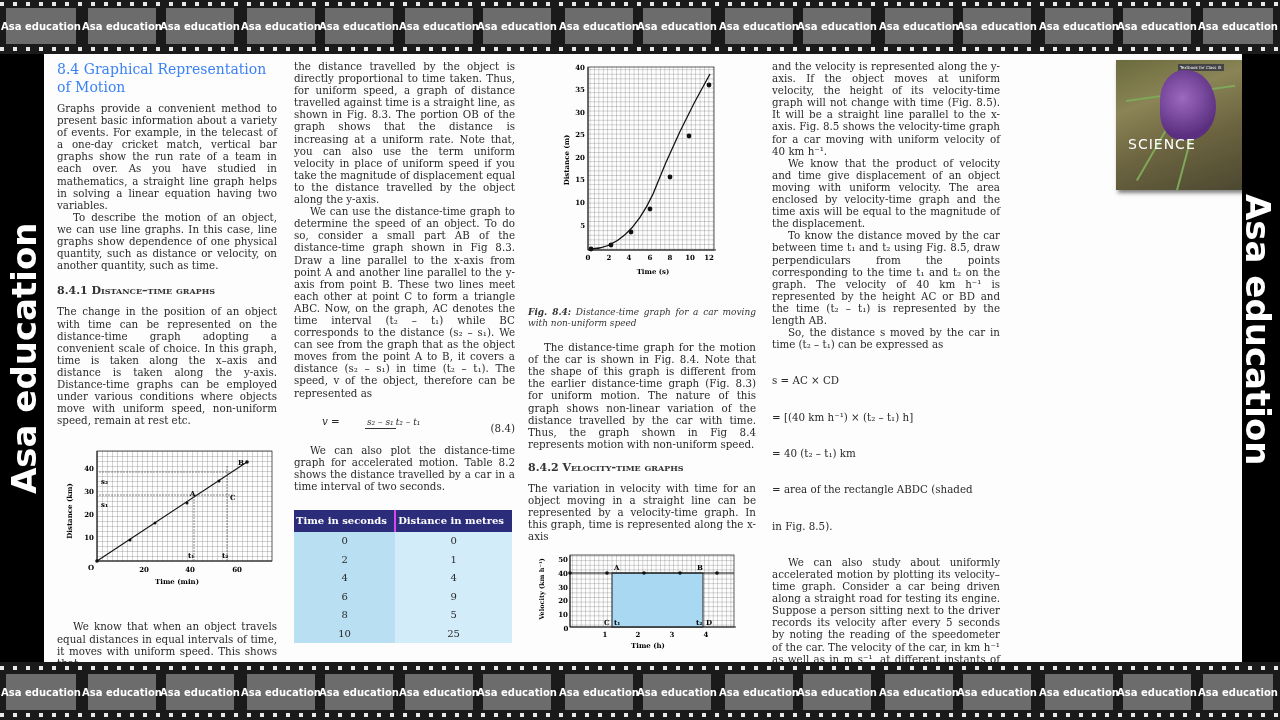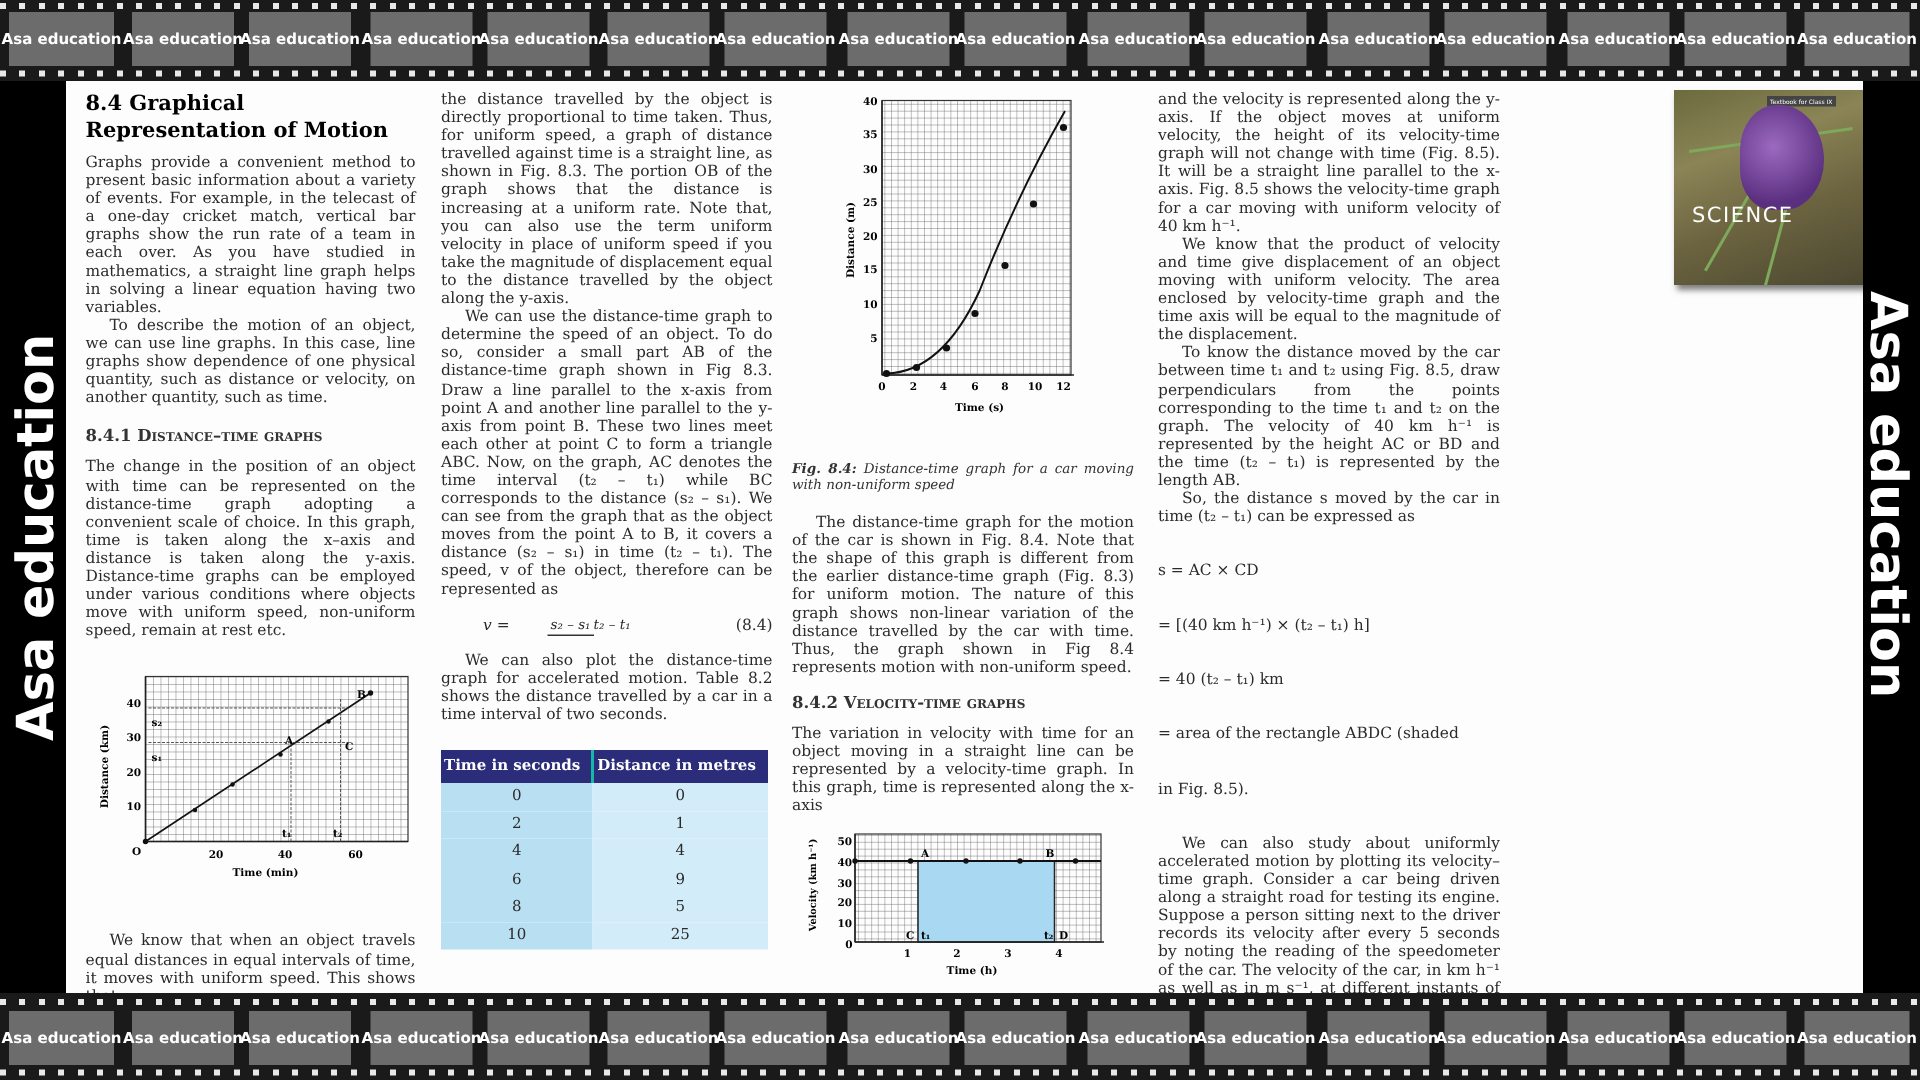--- a/index.html
+++ b/index.html
@@ -27,39 +27,39 @@
   .side .vtext { position: absolute; font-family: "DejaVu Sans", sans-serif; font-weight: bold; color: #fff;
     font-size: 34px; white-space: nowrap; }
   .side.left .vtext { left: 4px; top: 440px; transform-origin: 0 0; transform: rotate(-90deg); }
   .side.right .vtext { left: 36px; top: 140px; transform-origin: 0 0; transform: rotate(90deg); }
 
   
   .page { position: absolute; left: 44px; top: 54px; width: 1198px; height: 608px; background: #fdfdfd; overflow: hidden; }
   .col { position: absolute; top: 6px; font-size: 10.3px; line-height: 12.1px; text-align: justify; color: #2a2a2a; }
   .col p { text-indent: 0; }
   .col p.ind { text-indent: 16px; }
-  .h1 { font-size: 14px; font-weight: bold; line-height: 18px; color: #000000; }
+  .h1 { font-size: 14px; font-weight: normal; line-height: 18px; color: #3b82f6; }
   .h2 { font-size: 11px; font-weight: bold; color: #333; margin: 10px 0 8px; font-variant: small-caps; }
   .cap { font-size: 9px; font-style: italic; color: #333; line-height: 11px; }
   .cap b { font-style: italic; }
   .eq { display: flex; align-items: center; justify-content: space-between; margin: 12px 0 10px 28px; font-style: italic; }
   .frac { display: inline-flex; flex-direction: row; align-items: center; font-size: 9px; vertical-align: middle; margin-left: 22px; }
   .frac .num { border-bottom: 1px solid #333; padding: 0 2px; }
   .calc { }
   .calc div { white-space: nowrap; }
 
   
   .tbl-title { background: #e8692a; color: #fff; font-weight: bold; font-size: 11px; line-height: 13px;
     padding: 3px 6px; border-radius: 4px 4px 4px 0; border-right: 4px solid #2b2d7a; }
   .tbl { border-collapse: collapse; width: 100%; font-size: 10px; }
   .tbl th { background: #2b2d7a; color: #fff; font-weight: bold; padding: 5px 2px; font-size: 10px; }
   .t82 td { text-align: center; padding: 3px 0; height: 18.5px; }
   .t82 td:first-child { background: #b9dff3; }
   .t82 td:last-child { background: #d3ecfa; }
-  .t82 th:first-child { border-right: 2px solid #14b8a6; }
+  .t82 th:first-child { border-right: 2px solid #d946ef; }
 
   svg text { font-family: "DejaVu Serif", serif; }
 
   .cover { position: absolute; left: 1072px; top: 6px; width: 136px; height: 130px;
     background: linear-gradient(160deg, #6b6b3e 0%, #8a8456 30%, #6c6440 60%, #4a4630 100%);
     box-shadow: 2px 3px 4px rgba(0,0,0,0.5); overflow: hidden; }
   .cover .flower { position: absolute; left: 44px; top: 10px; width: 56px; height: 70px; border-radius: 45% 55% 50% 40%;
     background: radial-gradient(circle at 40% 40%, #9c6ac0, #5b2f80 70%); }
   .cover .stem { position: absolute; height: 2px; background: #7ea85a; transform-origin: 0 0; }
   .cover .title { position: absolute; left: 12px; top: 76px; color: #fff; font-family: "DejaVu Sans", sans-serif; font-size: 14px; letter-spacing: 1px; }
@@ -156,21 +156,21 @@
     <p>the distance travelled by the object is directly proportional to time taken. Thus, for uniform speed, a graph of distance travelled against time is a straight line, as shown in Fig. 8.3. The portion OB of the graph shows that the distance is increasing at a uniform rate. Note that, you can also use the term uniform velocity in place of uniform speed if you take the magnitude of displacement equal to the distance travelled by the object along the y-axis.</p>
     <p class="ind">We can use the distance-time graph to determine the speed of an object. To do so, consider a small part AB of the distance-time graph shown in Fig 8.3. Draw a line parallel to the x-axis from point A and another line parallel to the y-axis from point B. These two lines meet each other at point C to form a triangle ABC. Now, on the graph, AC denotes the time interval (t₂ – t₁) while BC corresponds to the distance (s₂ – s₁). We can see from the graph that as the object moves from the point A to B, it covers a distance (s₂ – s₁) in time (t₂ – t₁). The speed, v of the object, therefore can be represented as</p>
     <div class="eq">
       <span>
         <span>v =</span>
         <span class="frac">
             <span class="num">s₂ – s₁</span>
             <span>t₂ – t₁</span>
           </span>
       </span>
-      <span style="font-style:normal;">(8.4)</span>
+      <span style="font-style:normal;margin-top:11px;">(8.4)</span>
     </div>
     <p class="ind">We can also plot the distance-time graph for accelerated motion. Table 8.2 shows the distance travelled by a car in a time interval of two seconds.</p>
 
     <div style="margin-top:18px; width:218px;">
       <table class="tbl t82">
         <thead>
             <tr>
           <th>Time in seconds</th>
           <th>Distance in metres</th>
         </tr>

